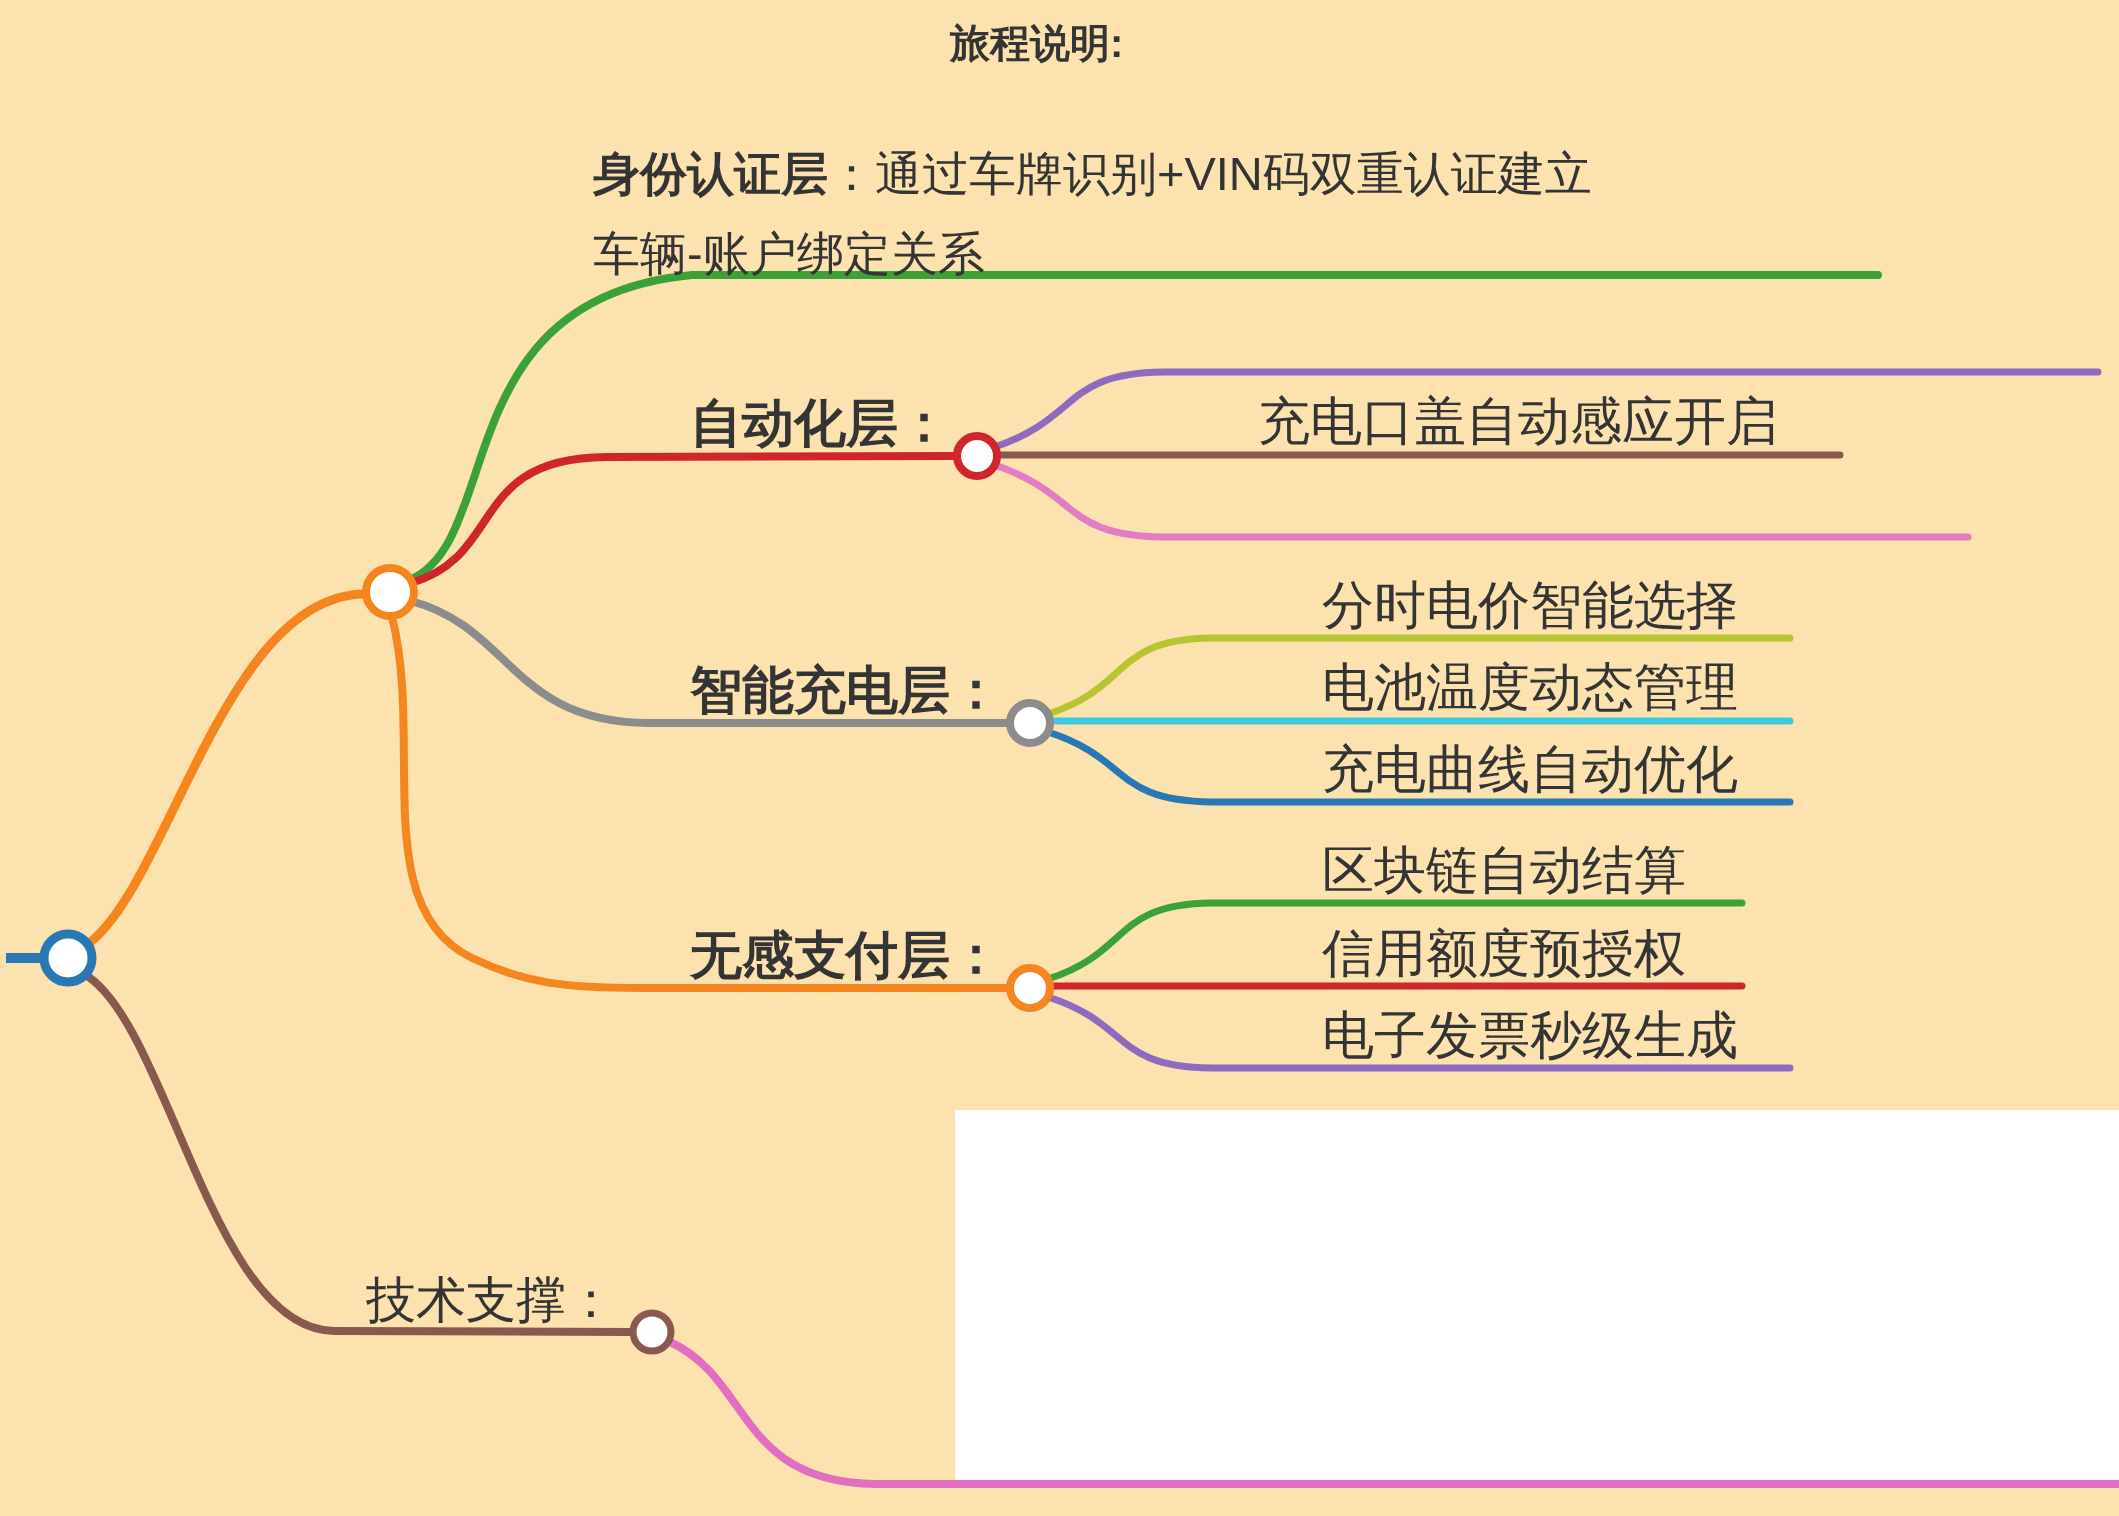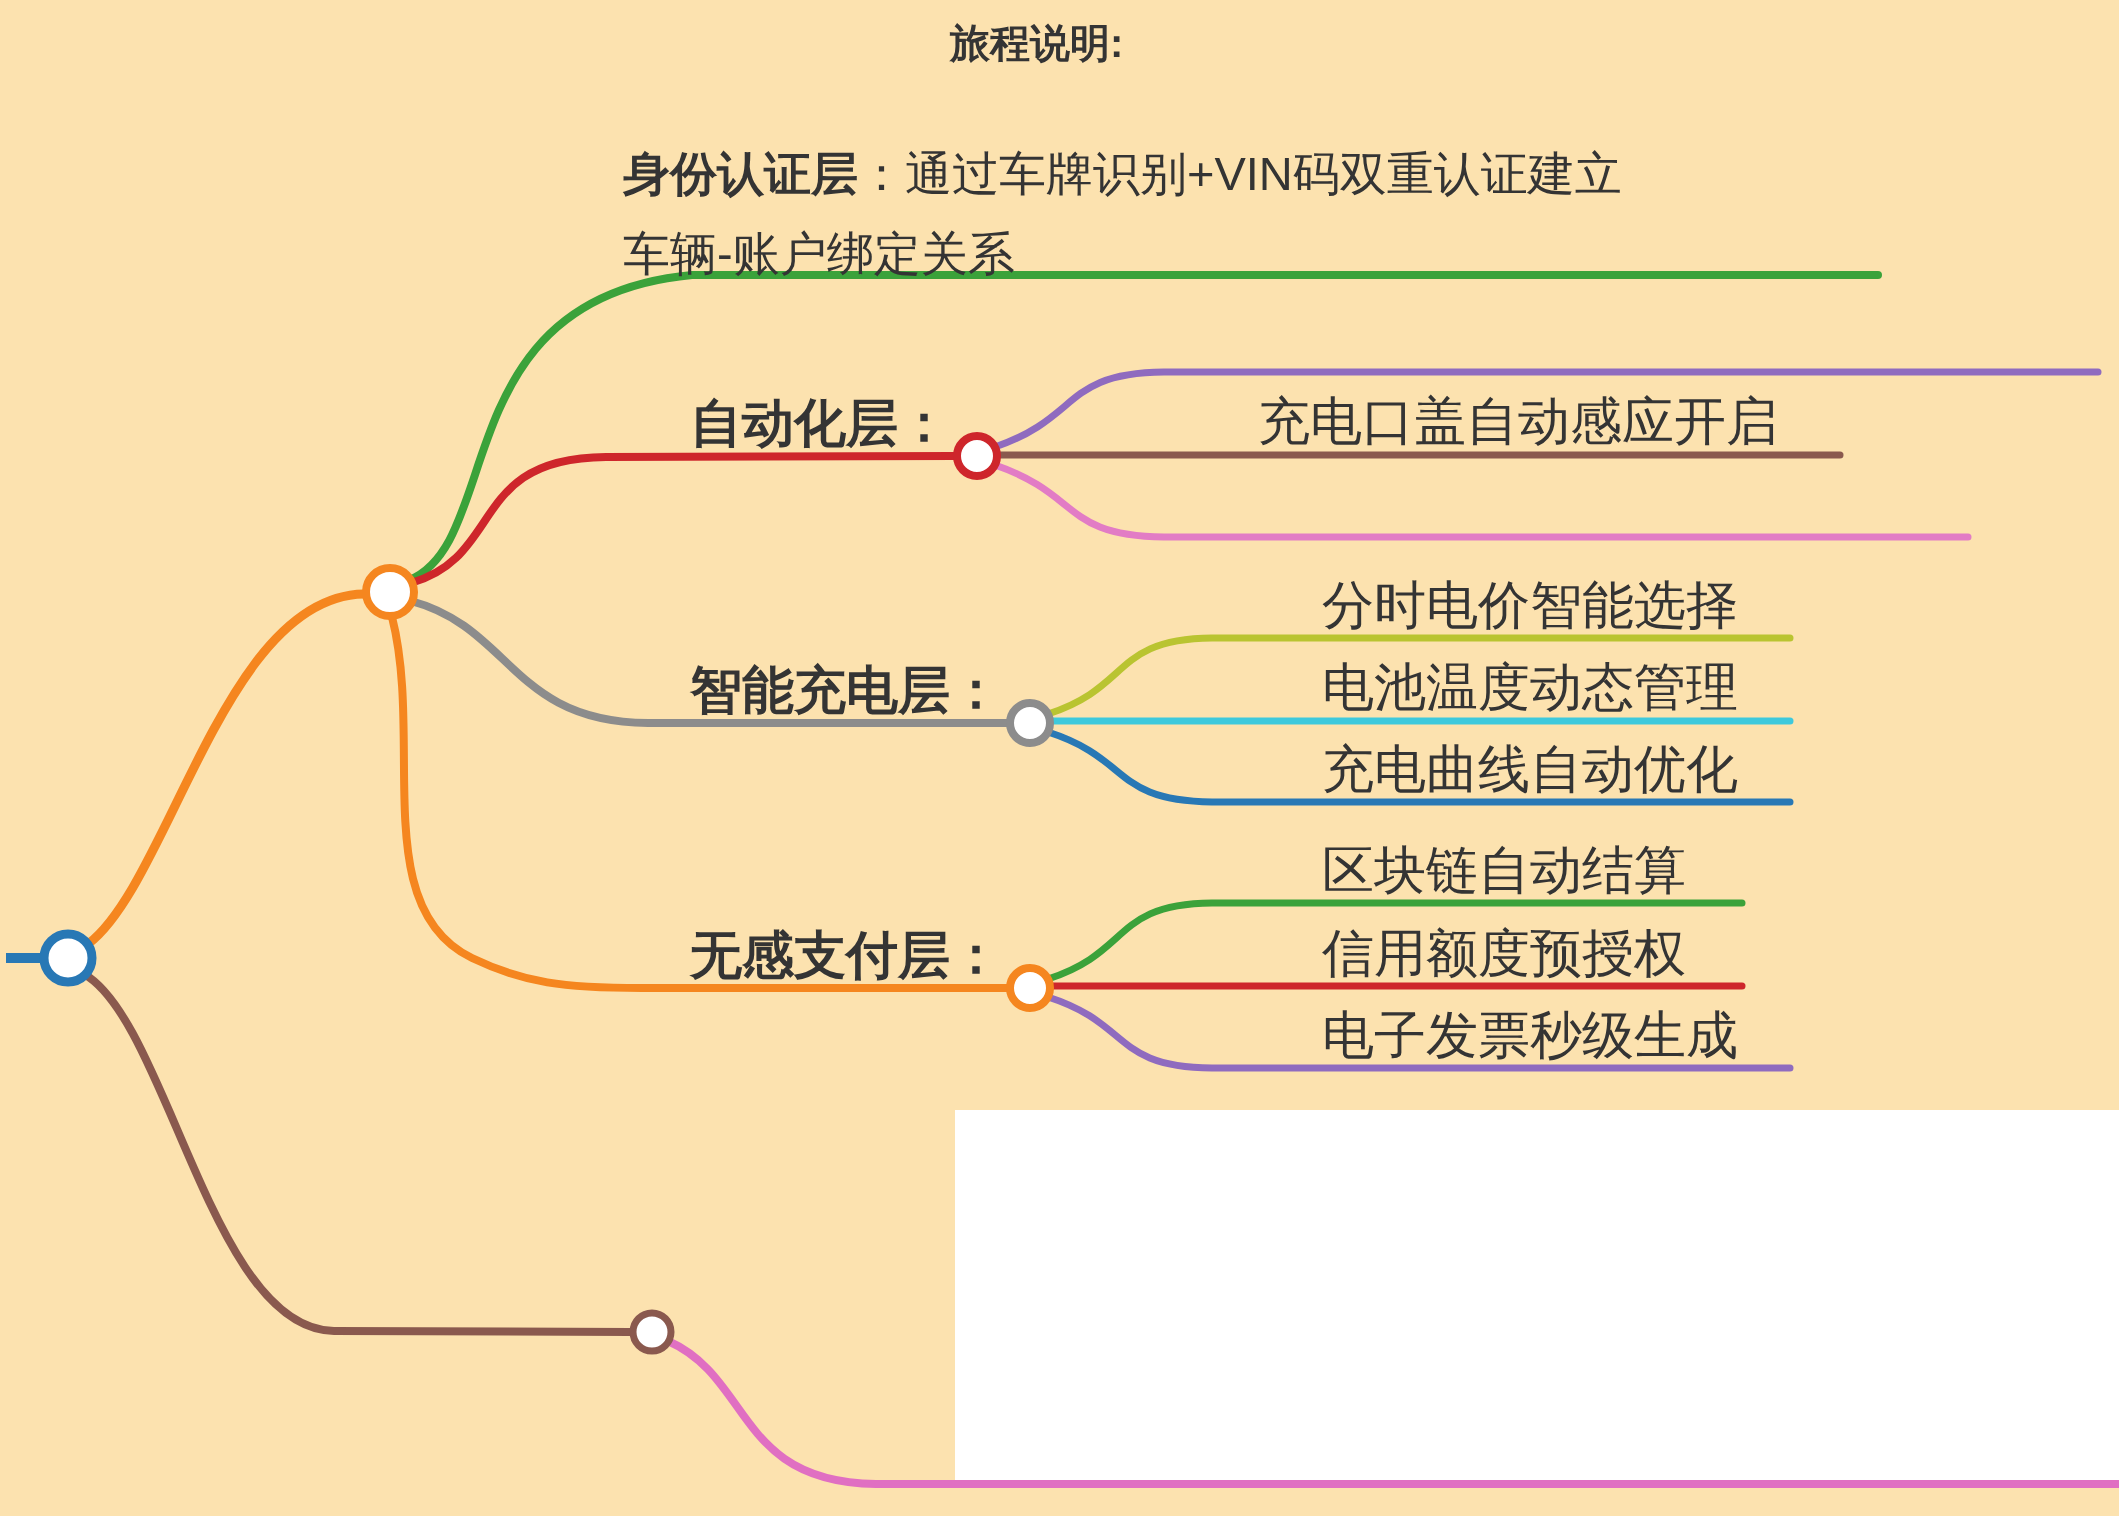--- a/index.html
+++ b/index.html
@@ -62,29 +62,30 @@
     <circle cx="977" cy="456" r="20" fill="#FFFFFF" stroke="#CE262B" stroke-width="8"></circle>
     <circle cx="1030" cy="723" r="20" fill="#FFFFFF" stroke="#8C8C8C" stroke-width="8"></circle>
     <circle cx="1030" cy="988" r="20" fill="#FFFFFF" stroke="#F5861F" stroke-width="8"></circle>
     <circle cx="652" cy="1332" r="19" fill="#FFFFFF" stroke="#8A594E" stroke-width="7"></circle>
   </svg>
 
   <div class="overlay"></div>
 
   <div class="txt title" style="left:950px;top:20px;">旅程说明:</div>
 
-  <div class="txt auth-block" style="left:593px;top:134px;margin-left:30px;"><b>身份认证层</b><span>：通过车牌识别+VIN码双重认证建立</span><br><span>车辆-账户绑定关系</span></div>
+  <div class="txt auth-block" style="left:593px;top:134px;"><b>身份认证层</b><span>：通过车牌识别+VIN码双重认证建立</span><br><span>车辆-账户绑定关系</span></div>
 
   <div class="txt topic-label" style="left:690px;top:394px;">自动化层：</div>
   <div class="txt leaf" style="left:1258px;top:392px;">充电口盖自动感应开启</div>
 
   <div class="txt topic-label" style="left:690px;top:661px;">智能充电层：</div>
   <div class="txt leaf" style="left:1322px;top:576px;">分时电价智能选择</div>
   <div class="txt leaf" style="left:1322px;top:658px;">电池温度动态管理</div>
   <div class="txt leaf" style="left:1322px;top:740px;">充电曲线自动优化</div>
 
   <div class="txt topic-label" style="left:690px;top:926px;">无感支付层：</div>
   <div class="txt leaf" style="left:1322px;top:841px;">区块链自动结算</div>
   <div class="txt leaf" style="left:1322px;top:924px;text-align:right;">信用额度预授权</div>
   <div class="txt leaf" style="left:1322px;top:1006px;">电子发票秒级生成</div>
 
+  <div class="txt topic-label-regular" style="left:366px;top:1272px;">技术支撑：</div>
 
 </div>
 
 </body></html>

